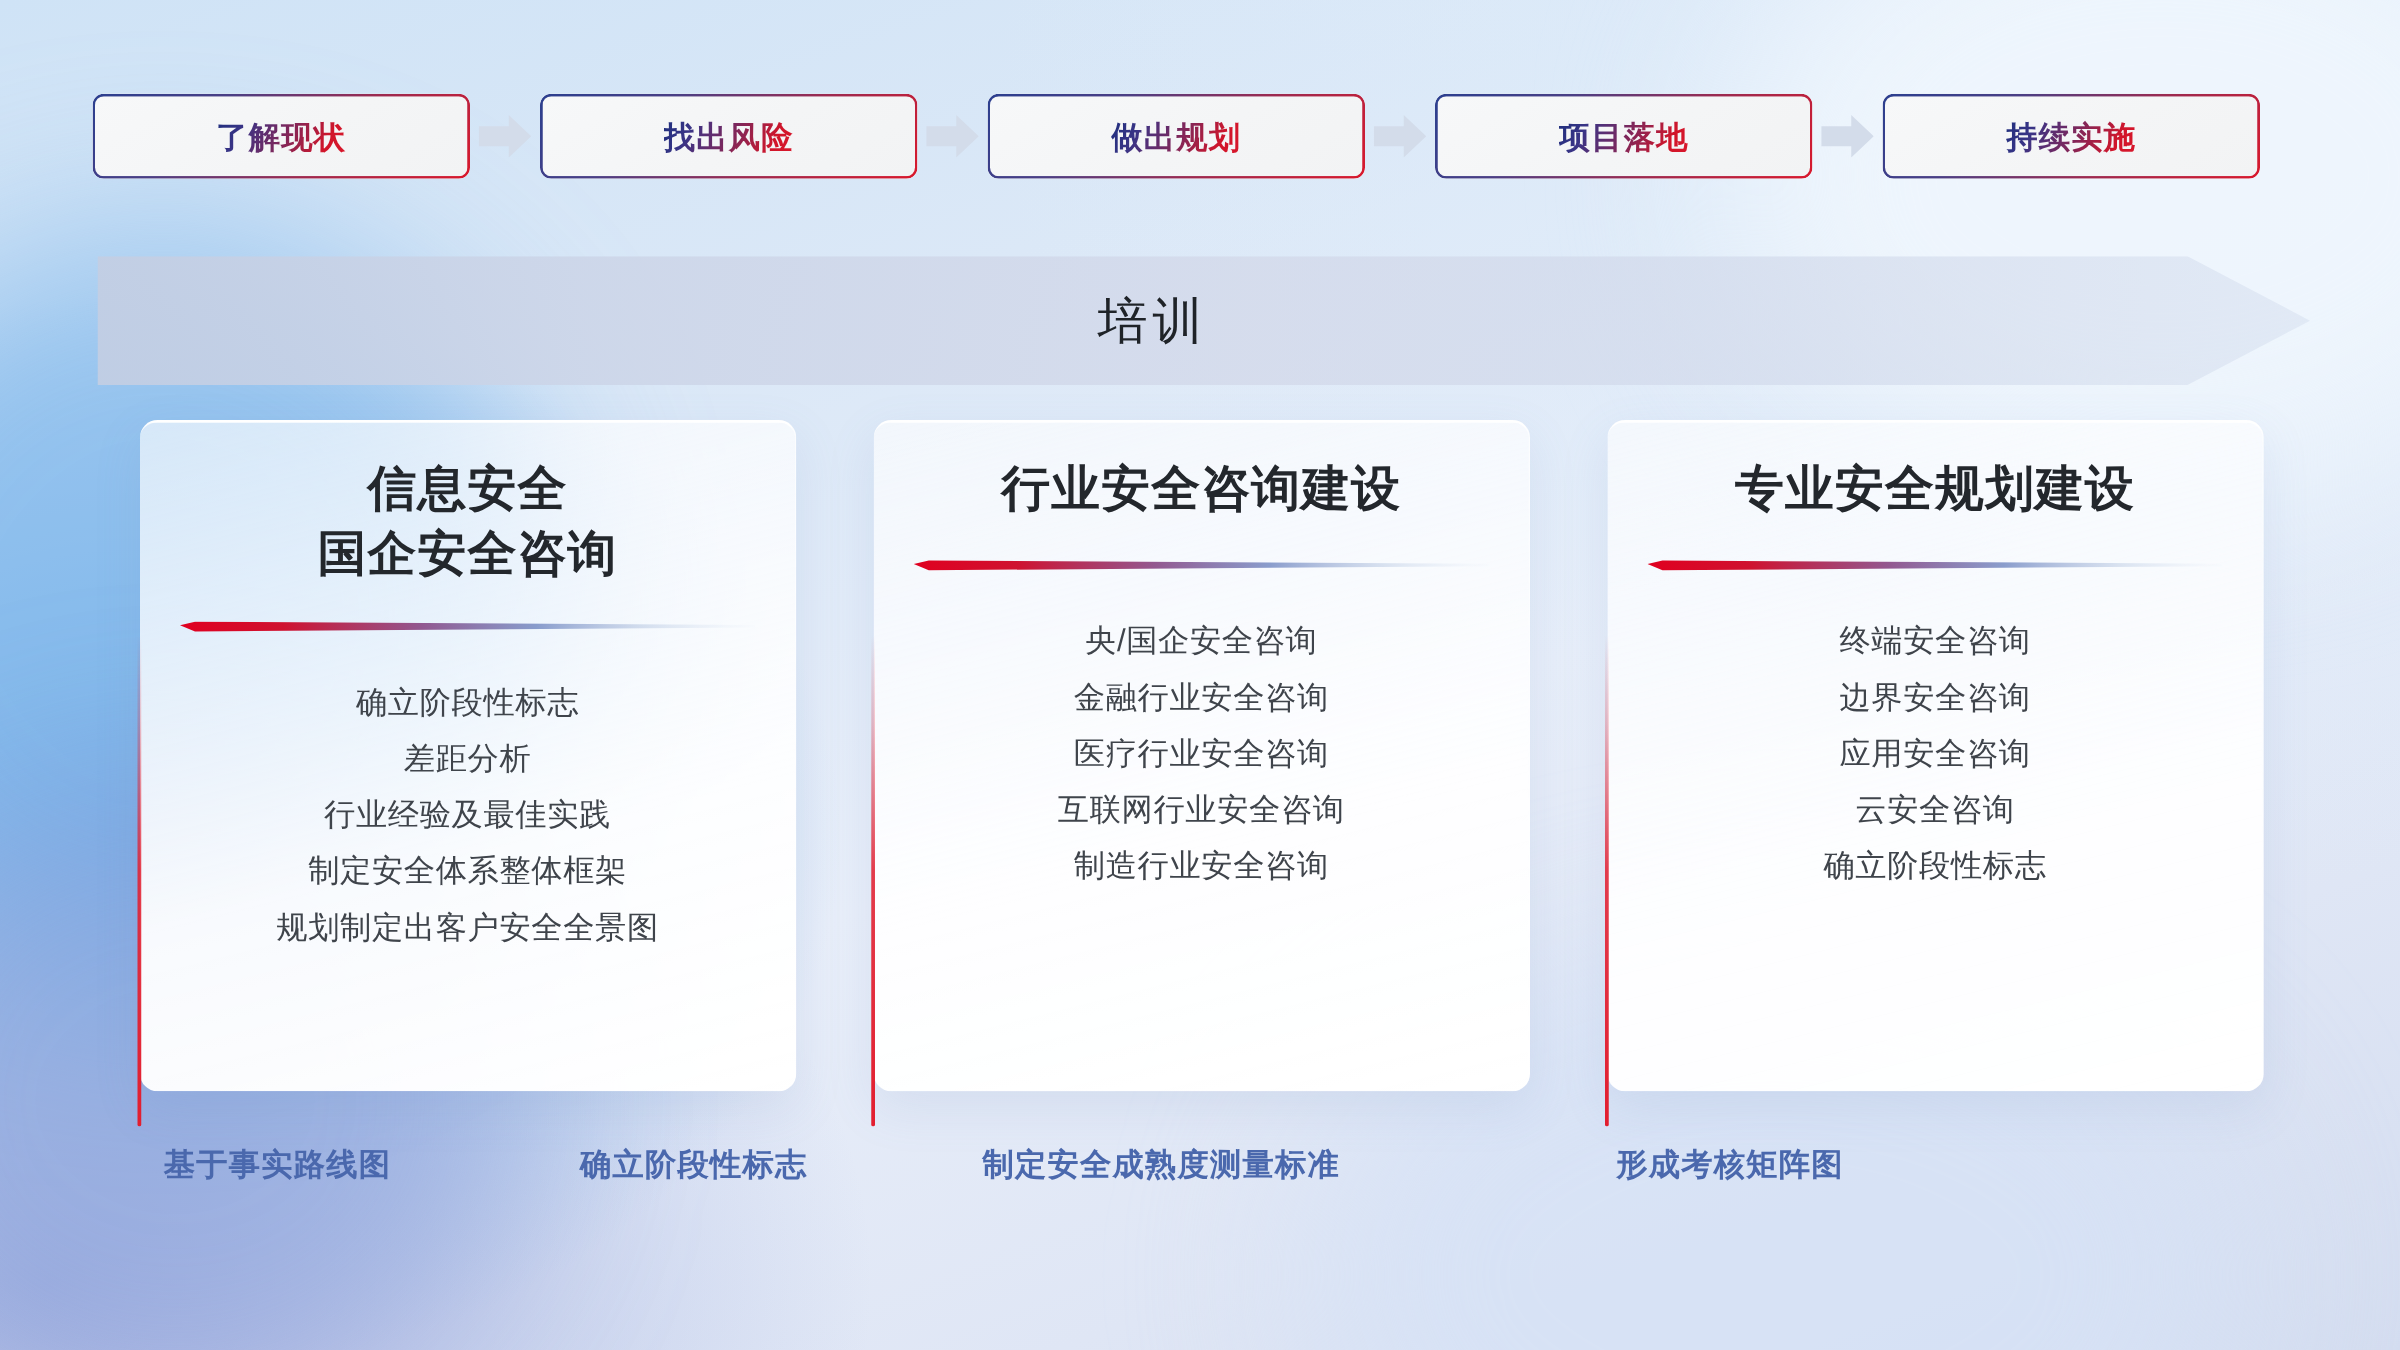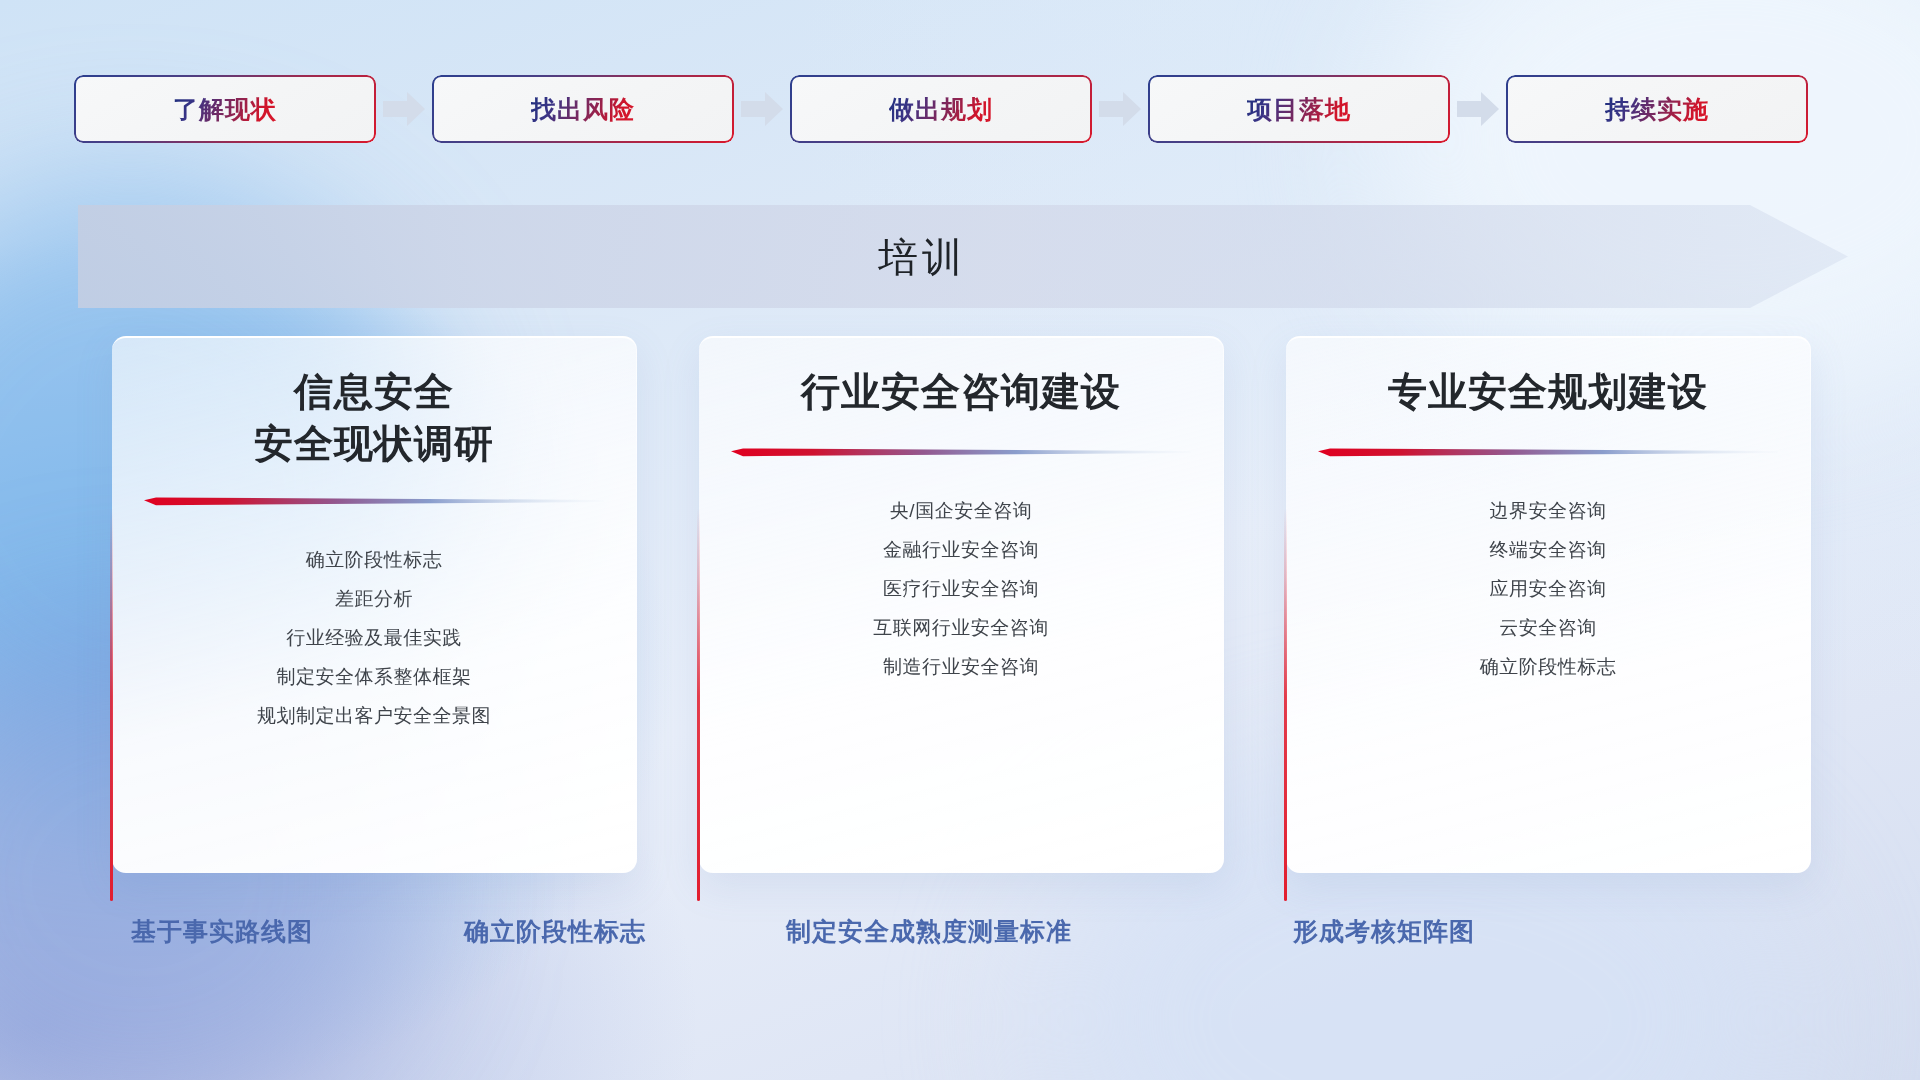--- a/index.html
+++ b/index.html
@@ -166,21 +166,21 @@
     width: 460px;
     height: 9px;
   }
   .card-divider svg { display: block; }
   .card-list {
     margin-top: 34px;
     list-style: none;
     text-align: center;
   }
   .card-list li {
-    font-size: 19px;
+    font-size: 25px;
     color: #3f444b;
     line-height: 1;
     padding: 10px 0;
     letter-spacing: 0.5px;
   }
 
   
   .card.two-line .card-divider { margin-top: 26px; }
 
   
@@ -271,21 +271,21 @@
       <path d="M0 0 H1672 L1770 51.5 L1672 103 H0 Z" fill="url(#bandGrad)"></path>
     </svg>
     <div id="band-title">培训</div>
   </div>
 
   <div id="cards">
 
     <div class="card two-line">
       <div class="card-title">
         <div>信息安全</div>
-        <div>安全现状调研</div>
+        <div>国企安全咨询</div>
       </div>
       <div class="card-divider">
         <svg width="460" height="9" viewBox="0 0 460 9" preserveAspectRatio="none" aria-hidden="true">
           <defs>
             <linearGradient id="div1" x1="0" y1="0" x2="1" y2="0">
               <stop offset="0%" stop-color="#e00020" stop-opacity="1"></stop>
               <stop offset="18%" stop-color="#cf1230" stop-opacity="1"></stop>
               <stop offset="42%" stop-color="#8a4a86" stop-opacity="0.92"></stop>
               <stop offset="62%" stop-color="#6f86c0" stop-opacity="0.80"></stop>
               <stop offset="82%" stop-color="#b9c9e2" stop-opacity="0.50"></stop>
@@ -345,22 +345,22 @@
               <stop offset="42%" stop-color="#8a4a86" stop-opacity="0.92"></stop>
               <stop offset="62%" stop-color="#6f86c0" stop-opacity="0.80"></stop>
               <stop offset="82%" stop-color="#b9c9e2" stop-opacity="0.50"></stop>
               <stop offset="100%" stop-color="#dde6f3" stop-opacity="0.05"></stop>
             </linearGradient>
           </defs>
           <path d="M0 3.2 L12 0.4 L460 2.9 L460 5.0 L12 8.2 Z" fill="url(#div3)"></path>
         </svg>
       </div>
       <ul class="card-list">
+        <li>终端安全咨询</li>
         <li>边界安全咨询</li>
-        <li>终端安全咨询</li>
         <li>应用安全咨询</li>
         <li>云安全咨询</li>
         <li>确立阶段性标志</li>
       </ul>
     </div>
   </div>
 
   <div id="captions">
     <div class="caption cap-0">基于事实路线图</div>
     <div class="caption cap-1">确立阶段性标志</div>

